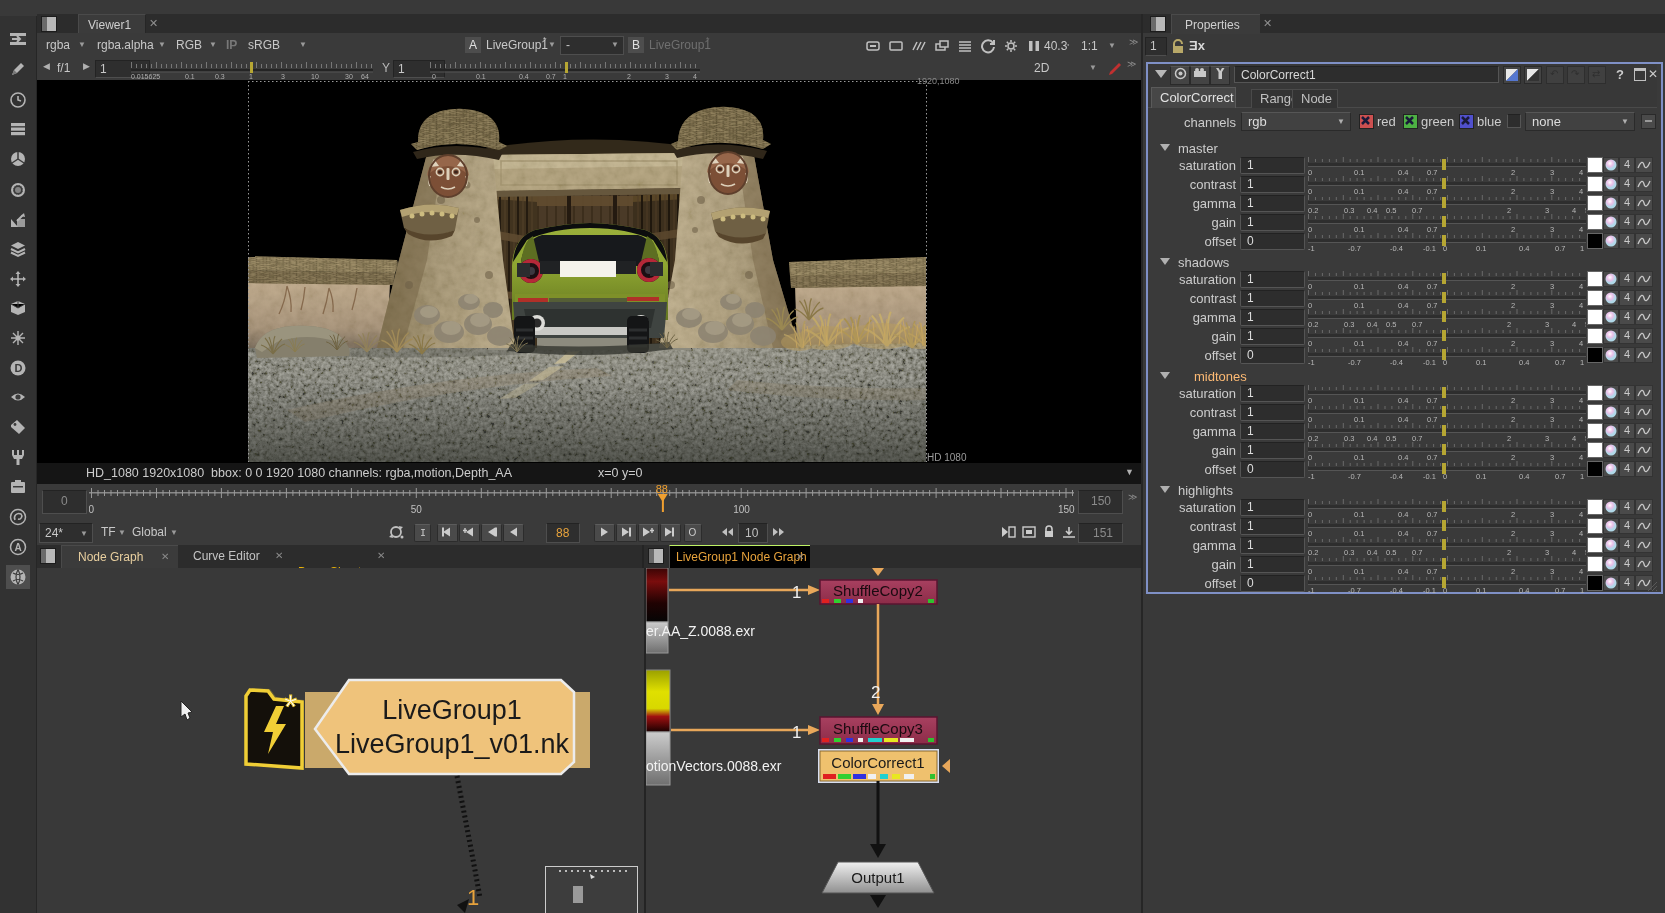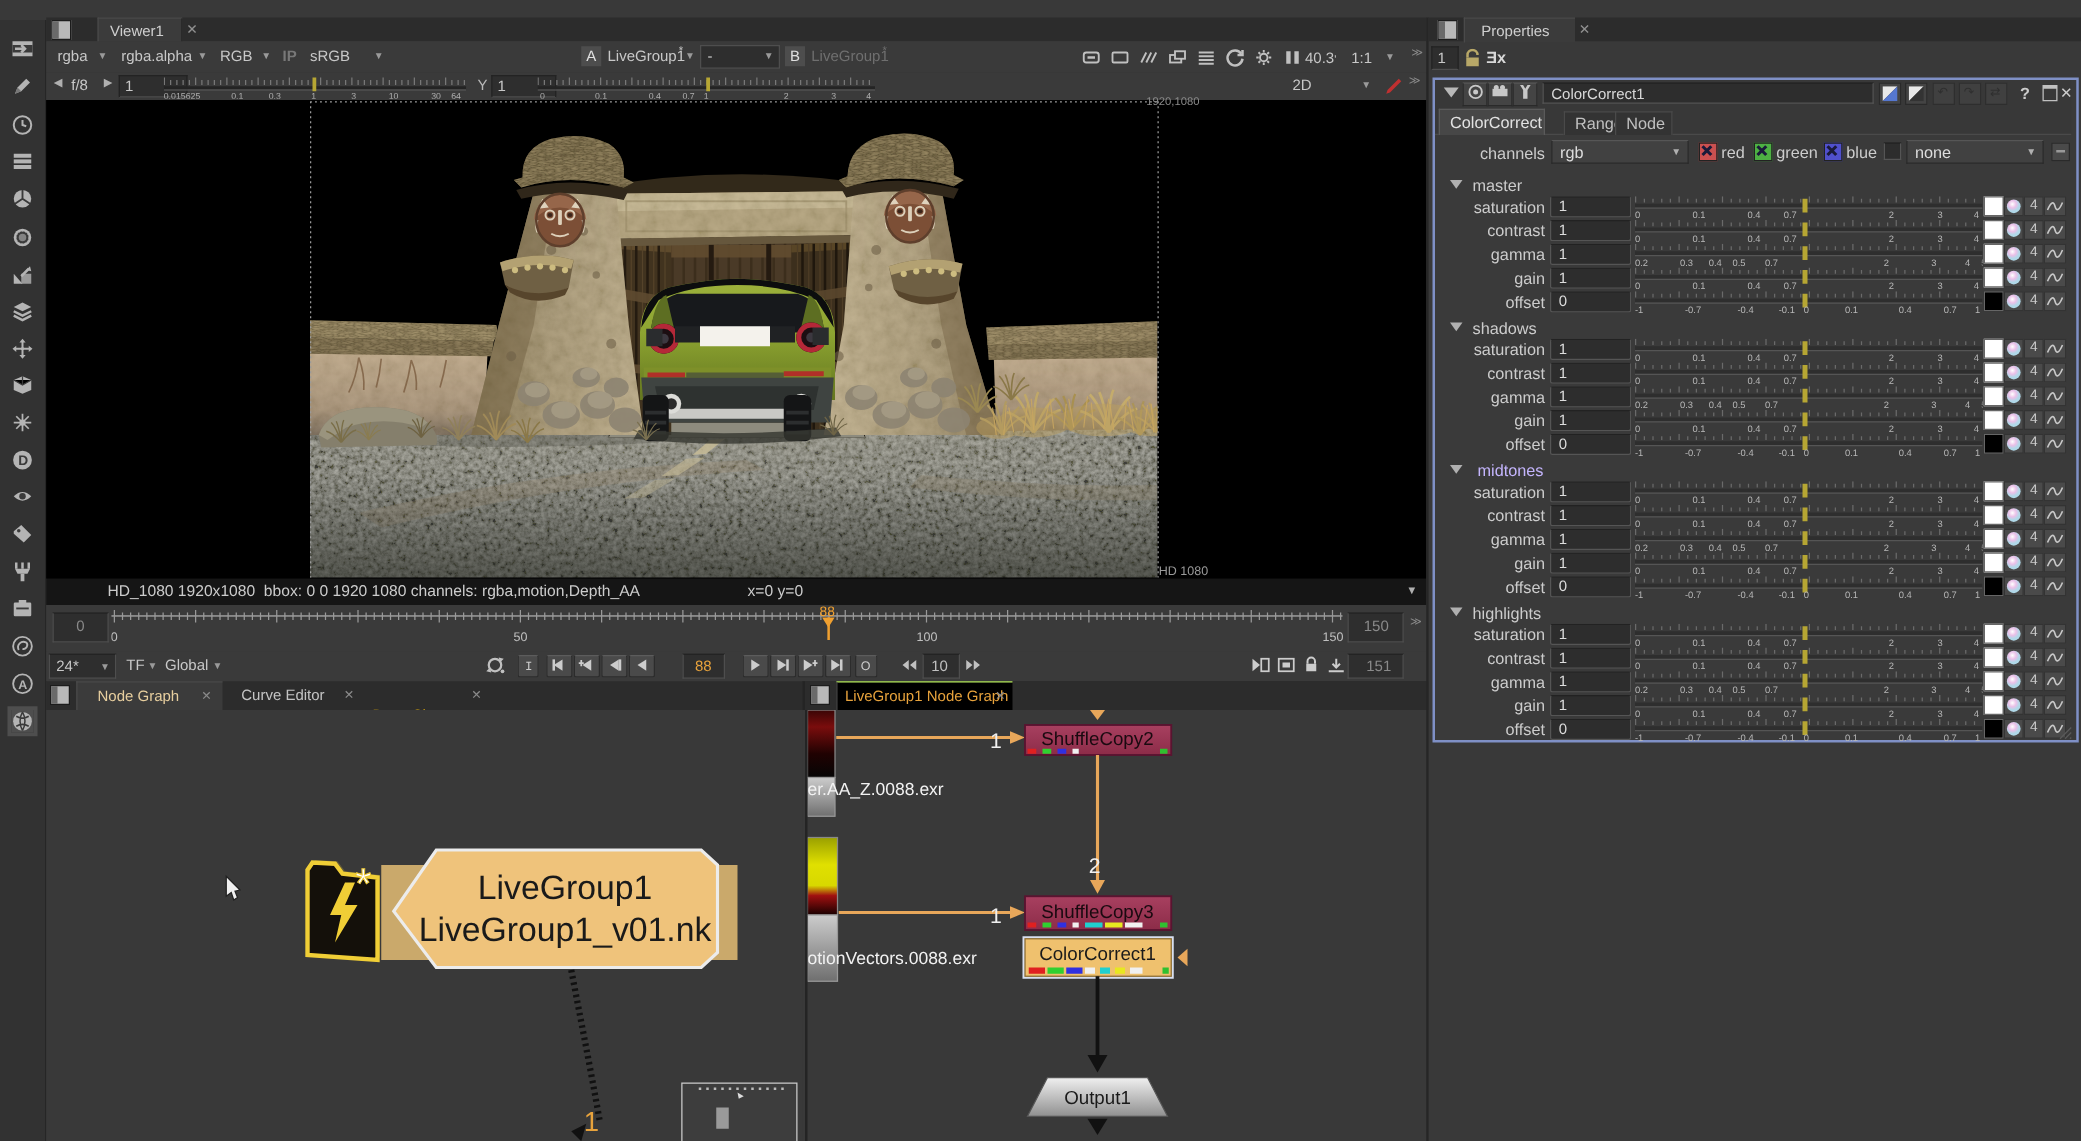--- a/index.html
+++ b/index.html
@@ -164,21 +164,21 @@
         </svg>
         <span style="position:absolute;left:179px;top:2px;color:#c8c8c8;">40.3<span style="font-size:9px">'</span></span>
         <span style="position:absolute;left:216px;top:2px;color:#c8c8c8;">1:1</span>
         <span style="position:absolute;left:243px;top:4px;color:#9a9a9a;font-size:8px;">▼</span>
         <span style="position:absolute;left:264px;top:0px;color:#8a8a8a;font-size:9px;">≫</span>
       </div>
   </div>
 
   <div class="abs" style="left:37px;top:58px;width:1104px;height:22px;background:#3a3a3a;">
     <span class="txt" style="left:6px;top:3px;color:#b0b0b0;font-size:9px;">◀</span>
-    <span class="txt" style="left:20px;top:3px;">f/8</span>
+    <span class="txt" style="left:20px;top:3px;">f/1</span>
     <span class="txt" style="left:46px;top:3px;color:#b0b0b0;font-size:9px;">▶</span>
     <div class="abs" style="left:58px;top:2px;width:53px;height:16px;background:#2e2e2e;border:1px solid #232323;border-bottom-color:#4e4e4e;">
       <span class="txt" style="left:4px;top:1px;">1</span>
     </div>
     <div id="gainslider" class="abs" style="left:94px;top:2px;width:242px;height:18px;"><svg width="242" height="19">
           <rect x="0" y="2" width="1" height="6" fill="#777"></rect>
           <rect x="5" y="4" width="1" height="4" fill="#777"></rect>
           <rect x="10" y="4" width="1" height="4" fill="#777"></rect>
           <rect x="15" y="4" width="1" height="4" fill="#777"></rect>
           <rect x="20" y="4" width="1" height="4" fill="#777"></rect>
@@ -2031,21 +2031,21 @@
         <div style="position: absolute; left: 471px; top: 283px; width: 14px; height: 14px; background: rgb(74, 74, 74); border: 1px solid rgb(51, 51, 51); text-align: center;">
           <span style="position:absolute;left:4px;top:0px;color:#cccccc;font-size:11px;">4</span>
         </div>
         <div style="position: absolute; left: 487px; top: 283px; width: 16px; height: 14px; background: rgb(74, 74, 74); border: 1px solid rgb(51, 51, 51);">
           <svg width="14" height="12" style="position:absolute;left:1px;top:1px">
             <path d="M1 9 C4 2 6 2 7 6 C8 10 10 10 13 3" stroke="#c8c8c8" stroke-width="1.3" fill="none"></path>
           </svg>
         </div>
         <div style="position: absolute; left: 12px; top: 308px; width: 0px; height: 0px; border-left: 5px solid transparent; border-right: 5px solid transparent; border-top: 7px solid rgb(176, 176, 176);"></div>
         <div style="position: absolute; left: 30px; top: 305px; width: 100px; height: 15px;">
-          <span style="position:absolute;left:4px;top:0;color:#c4b5fd;font-size:13px;">midtones</span>
+          <span style="position:absolute;left:16px;top:0;color:#fdba74;font-size:13px;">midtones</span>
         </div>
         <div style="position: absolute; left: 0px; top: 322px; width: 88px; height: 15px;">
           <span style="position:absolute;right:0;top:0;color:#cccccc;font-size:13px;">saturation</span>
         </div>
         <div style="position: absolute; left: 92px; top: 321px; width: 63px; height: 15px; background: rgb(45, 45, 45); border-width: 1px; border-style: solid; border-color: rgb(34, 34, 34) rgb(85, 85, 85) rgb(85, 85, 85); border-image: initial; border-radius: 2px;">
           <span style="position:absolute;left:6px;top:0px;color:#dddddd;font-size:12px;">1</span>
         </div>
         <div style="position: absolute; left: 160px; top: 321px; width: 278px; height: 18px;"><svg width="278" height="19">
             <rect x="0.0" y="0" width="1" height="5" fill="#6a6a6a"></rect>
             <rect x="7.0" y="2" width="1" height="3" fill="#6a6a6a"></rect>

